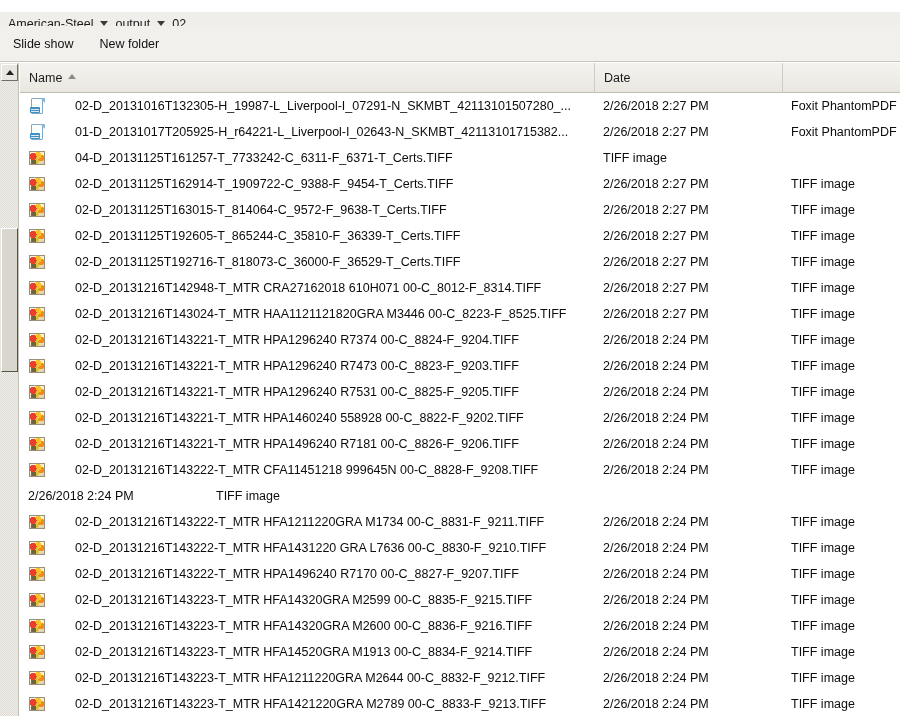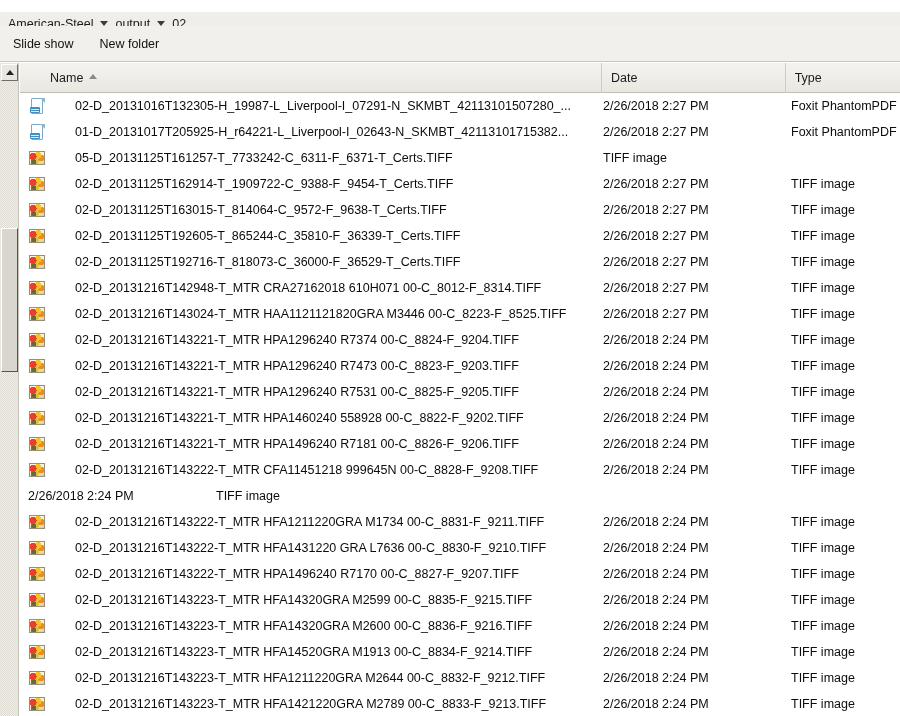--- a/index.html
+++ b/index.html
@@ -132,21 +132,20 @@
   .col-head {
     position: relative;
     height: 30px;
     background: linear-gradient(#f4f3ef, #e9e7e0);
     border-bottom: 1px solid #c0beb4;
     display: flex;
     align-items: center;
     font-size: 12.5px;
     color: #1b1b1b;
     user-select: none;
-    padding-left: 21px;
   }
   .ch {
     height: 30px;
     display: flex;
     align-items: center;
     padding-left: 9px;
     border-right: 1px solid #cfcdc3;
     cursor: default;
     white-space: nowrap;
   }
@@ -288,23 +287,20 @@
   <div class="list-area">
 
     <div class="col-head">
       <div class="ch ch-name">
         <span>Name</span>
         <span class="sort-caret"></span>
       </div>
       <div class="ch ch-date">
         <span>Date</span>
       </div>
-      <div class="ch ch-type">
-        <span>Type</span>
-      </div>
     </div>
 
     <div class="rows" id="rows">
         <div class="row">
           <div class="cell-name">
             <span class="ficon icon-pdf">
               <span class="page"></span>
               <span class="fold"></span>
               <span class="tag"></span>
             </span>
@@ -323,21 +319,21 @@
             <span class="fname">01-D_20131017T205925-H_r64221-L_Liverpool-I_02643-N_SKMBT_42113101715382...</span>
           </div>
           <div class="cell-date">2/26/2018 2:27 PM</div>
           <div class="cell-type">Foxit PhantomPDF</div>
         </div>
         <div class="row">
           <div class="cell-name">
             <span class="ficon icon-tiff">
               <span class="frame"></span>
             </span>
-            <span class="fname">05-D_20131125T161257-T_7733242-C_6311-F_6371-T_Certs.TIFF</span>
+            <span class="fname">04-D_20131125T161257-T_7733242-C_6311-F_6371-T_Certs.TIFF</span>
           </div>
           <div class="cell-type">TIFF image</div>
         </div>
         <div class="row">
           <div class="cell-name">
             <span class="ficon icon-tiff">
               <span class="frame"></span>
             </span>
             <span class="fname">02-D_20131125T162914-T_1909722-C_9388-F_9454-T_Certs.TIFF</span>
           </div>

